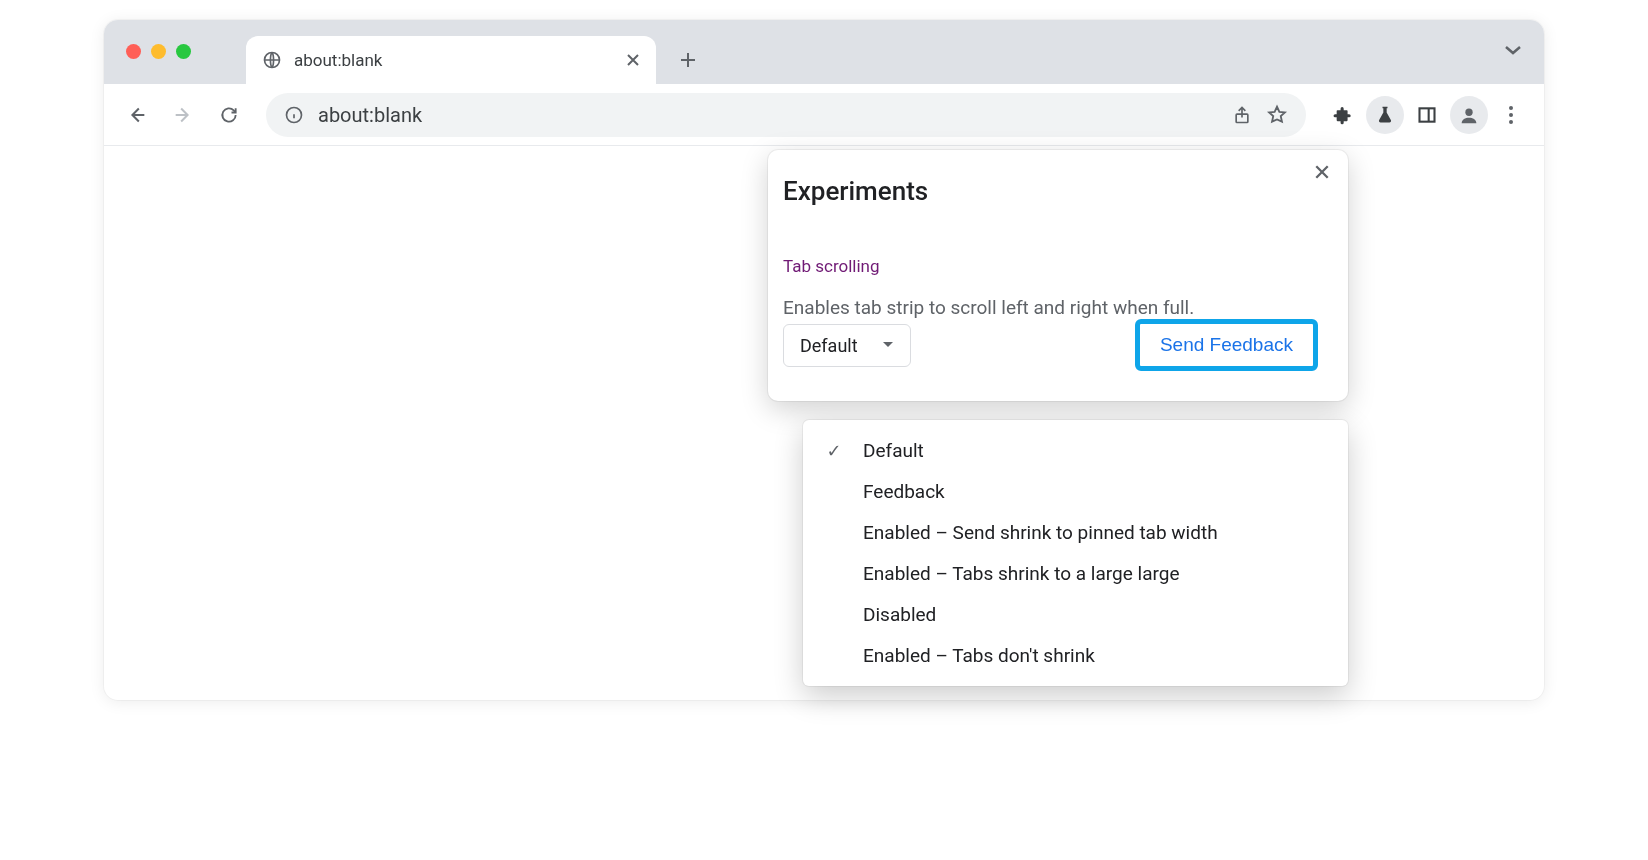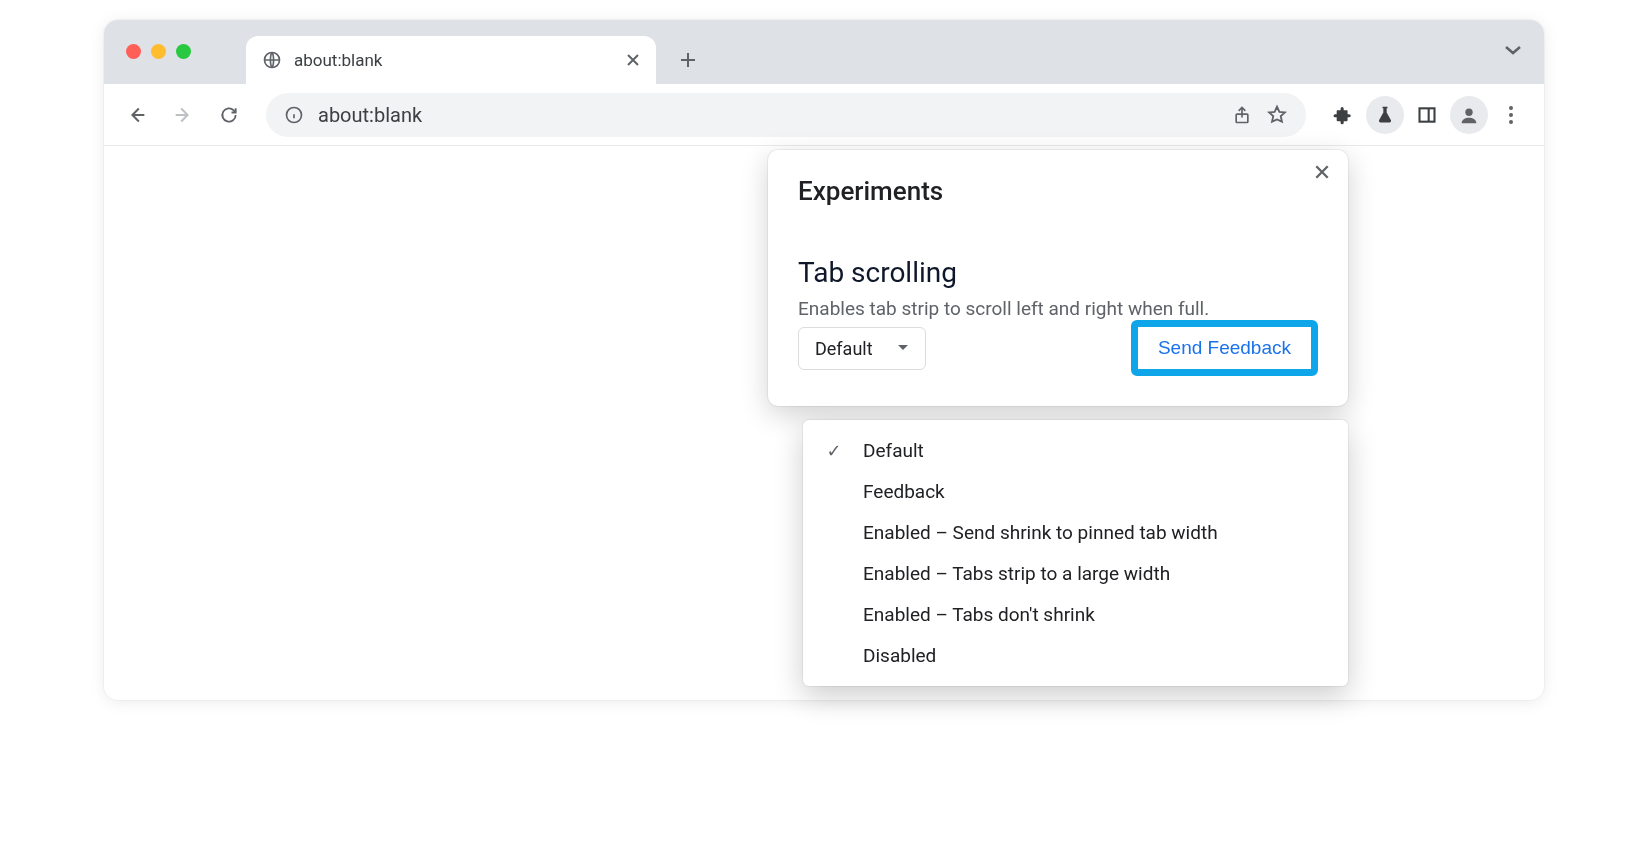--- a/index.html
+++ b/index.html
@@ -106,43 +106,43 @@
   .vdots span { width:4px; height:4px; background:#5f6368; border-radius:50%; }
 
   .popup {
     position:absolute;
     top: 130px;
     right: 196px;
     width: 580px;
     background:#fff;
     border-radius: 10px;
     box-shadow: 0 8px 28px rgba(0,0,0,0.18), 0 0 0 1px rgba(0,0,0,0.05);
-    padding: 26px 30px 30px 30px;
+    padding: 26px 30px 30px 15px;
   }
   .popup .close-x {
     position:absolute; top:14px; right:18px;
     color:#5f6368; font-size:20px; cursor:pointer;
   }
   .popup h2 { font-size: 26px; font-weight:500; color:#202124; margin-bottom: 50px; }
-  .exp-name { font-size: 28px; color:#0f172a; margin-bottom: 8px; }
+  .exp-name { font-size: 17px; color:#701a75; margin-bottom: 20px; }
   .exp-desc { font-size: 19px; color:#5f6368; }
   .exp-row { display:flex; justify-content:space-between; align-items:center; }
   .select-btn {
     border:1px solid #dadce0;
     border-radius:6px;
     padding: 10px 16px;
     font-size: 18px;
     color:#202124;
     display:flex; align-items:center; gap:24px;
     cursor:pointer;
     background:#fff;
   }
   .select-btn .caret { color:#5f6368; }
   .feedback-btn {
-    border:7px solid #0ea5e9;
+    border:5px solid #0ea5e9;
     border-radius:6px;
     padding: 10px 20px;
     font-size: 19px;
     color:#1a73e8;
     font-weight:500;
     background:#fff;
     cursor:pointer;
   }
   .dropdown {
     position:absolute;
@@ -305,25 +305,25 @@
       <div class="opt">
         <span class="check"></span>
         <span>Feedback</span>
       </div>
       <div class="opt">
         <span class="check"></span>
         <span>Enabled – Send shrink to pinned tab width</span>
       </div>
       <div class="opt">
         <span class="check"></span>
-        <span>Enabled – Tabs strip to a large width</span>
+        <span>Enabled – Tabs shrink to a large large</span>
+      </div>
+      <div class="opt">
+        <span class="check"></span>
+        <span>Disabled</span>
       </div>
       <div class="opt">
         <span class="check"></span>
         <span>Enabled – Tabs don't shrink</span>
       </div>
-      <div class="opt">
-        <span class="check"></span>
-        <span>Disabled</span>
-      </div>
     </div>
 
 </div>
 
 </body></html>

